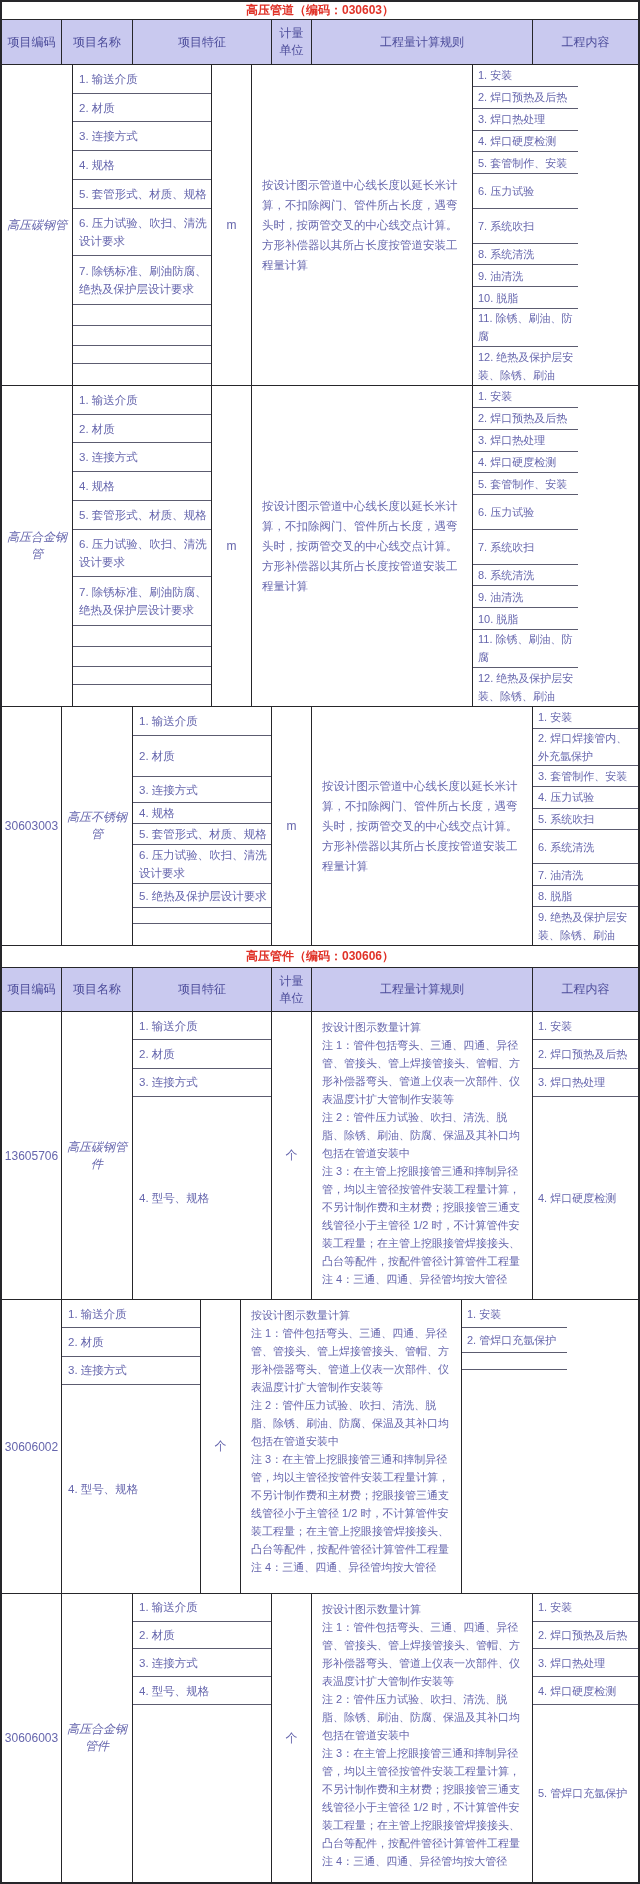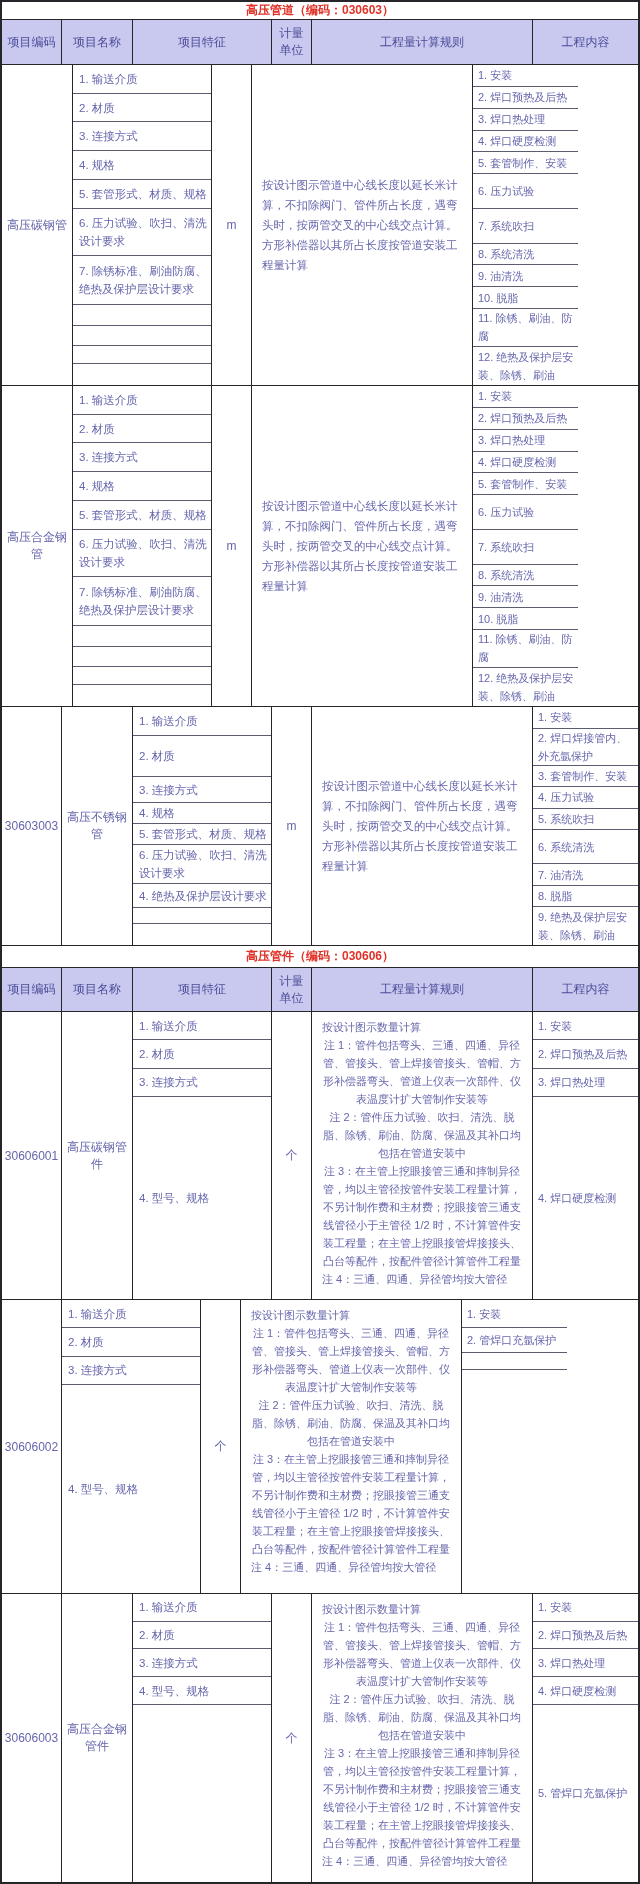--- a/index.html
+++ b/index.html
@@ -19,32 +19,32 @@
   .hc{flex-direction:column;line-height:17px;}
   .w-code{width:60px;flex:none;}
   .w-name{width:71px;flex:none;}
   .w-feat{width:139px;flex:none;}
   .w-unit{width:40px;flex:none;}
   .w-rule{width:221px;flex:none;}
   .w-cont{width:105px;flex:none;}
   .r1{height:320px;}  .r2{height:320px;}  .r3{height:238px;}
   .r4{height:287px;}  .r5{height:293px;}  .r6{height:288px;}
   .c{color:#6666ad;}
-  .c.txt{padding:2px;line-height:17px;}
+  .c.txt{padding:2px;line-height:17px;font-style:italic;}
   
   .stack{display:flex;flex-direction:column;align-items:stretch;justify-content:flex-start;padding:0;}
   .sub{box-sizing:border-box;border-bottom:1px solid #5c5c70;display:flex;align-items:center;justify-content:flex-start;text-align:left;line-height:18px;overflow:hidden;}
   .sub:last-child{border-bottom:none;}
   .feat .sub{padding:1px 4px 1px 6px;font-size:11.5px;color:#6666ad;}
   .cont .sub{padding:1px 2px 1px 5px;font-size:11px;color:#6666ad;}
   
   .rulebox{box-sizing:border-box;padding:4px 10px;color:#6666ad;text-align:left;}
   .rule1{font-size:11.5px;line-height:20px;align-items:center;display:flex;}
   .rule2{font-size:11px;line-height:18px;display:flex;flex-direction:column;justify-content:flex-start;align-items:flex-start;padding-top:6px;overflow:hidden;}
-  .rule2 div{display:block;text-align:center;}
+  .rule2 div{display:block;}
   .unitcell{font-size:12px;}
 </style>
 </head>
 <body>
 
 <div class="page">
 <div class="tb">
 
   <div class="ttl">高压管道（编码：030603）</div>
 
@@ -129,21 +129,21 @@
   <div class="row r3">
     <div class="c w-code">30603003</div>
     <div class="c w-name txt">高压不锈钢管</div>
     <div class="c w-feat stack feat">
       <div class="sub" style="flex:38">1. 输送介质</div>
       <div class="sub" style="flex:54">2. 材质</div>
       <div class="sub" style="flex:34">3. 连接方式</div>
       <div class="sub" style="flex:26">4. 规格</div>
       <div class="sub" style="flex:26">5. 套管形式、材质、规格</div>
       <div class="sub" style="flex:52">6. 压力试验、吹扫、清洗设计要求</div>
-      <div class="sub" style="flex:30">4. 绝热及保护层设计要求</div>
+      <div class="sub" style="flex:30">5. 绝热及保护层设计要求</div>
       <div class="sub" style="flex:18"></div>
       <div class="sub" style="flex:28"></div>
     </div>
     <div class="c w-unit unitcell">m</div>
     <div class="c w-rule rulebox rule1">按设计图示管道中心线长度以延长米计算，不扣除阀门、管件所占长度，遇弯头时，按两管交叉的中心线交点计算。方形补偿器以其所占长度按管道安装工程量计算</div>
     <div class="c w-cont stack cont">
       <div class="sub" style="flex:25">1. 安装</div>
       <div class="sub" style="flex:46">2. 焊口焊接管内、外充氩保护</div>
       <div class="sub" style="flex:25">3. 套管制作、安装</div>
       <div class="sub" style="flex:25">4. 压力试验</div>
@@ -163,21 +163,21 @@
     <div class="hc w-feat">项目特征</div>
     <div class="hc w-unit">
       <div>计量</div>
       <div>单位</div>
     </div>
     <div class="hc w-rule">工程量计算规则</div>
     <div class="hc w-cont">工程内容</div>
   </div>
 
   <div class="row r4">
-    <div class="c w-code">30606001</div>
+    <div class="c w-code">13605706</div>
     <div class="c w-name txt">高压碳钢管件</div>
     <div class="c w-feat stack feat">
       <div class="sub" style="flex:26">1. 输送介质</div>
       <div class="sub" style="flex:26">2. 材质</div>
       <div class="sub" style="flex:26">3. 连接方式</div>
       <div class="sub" style="flex:205">4. 型号、规格</div>
     </div>
     <div class="c w-unit unitcell">个</div>
     <div class="c w-rule rulebox rule2">
       <div>按设计图示数量计算</div>

